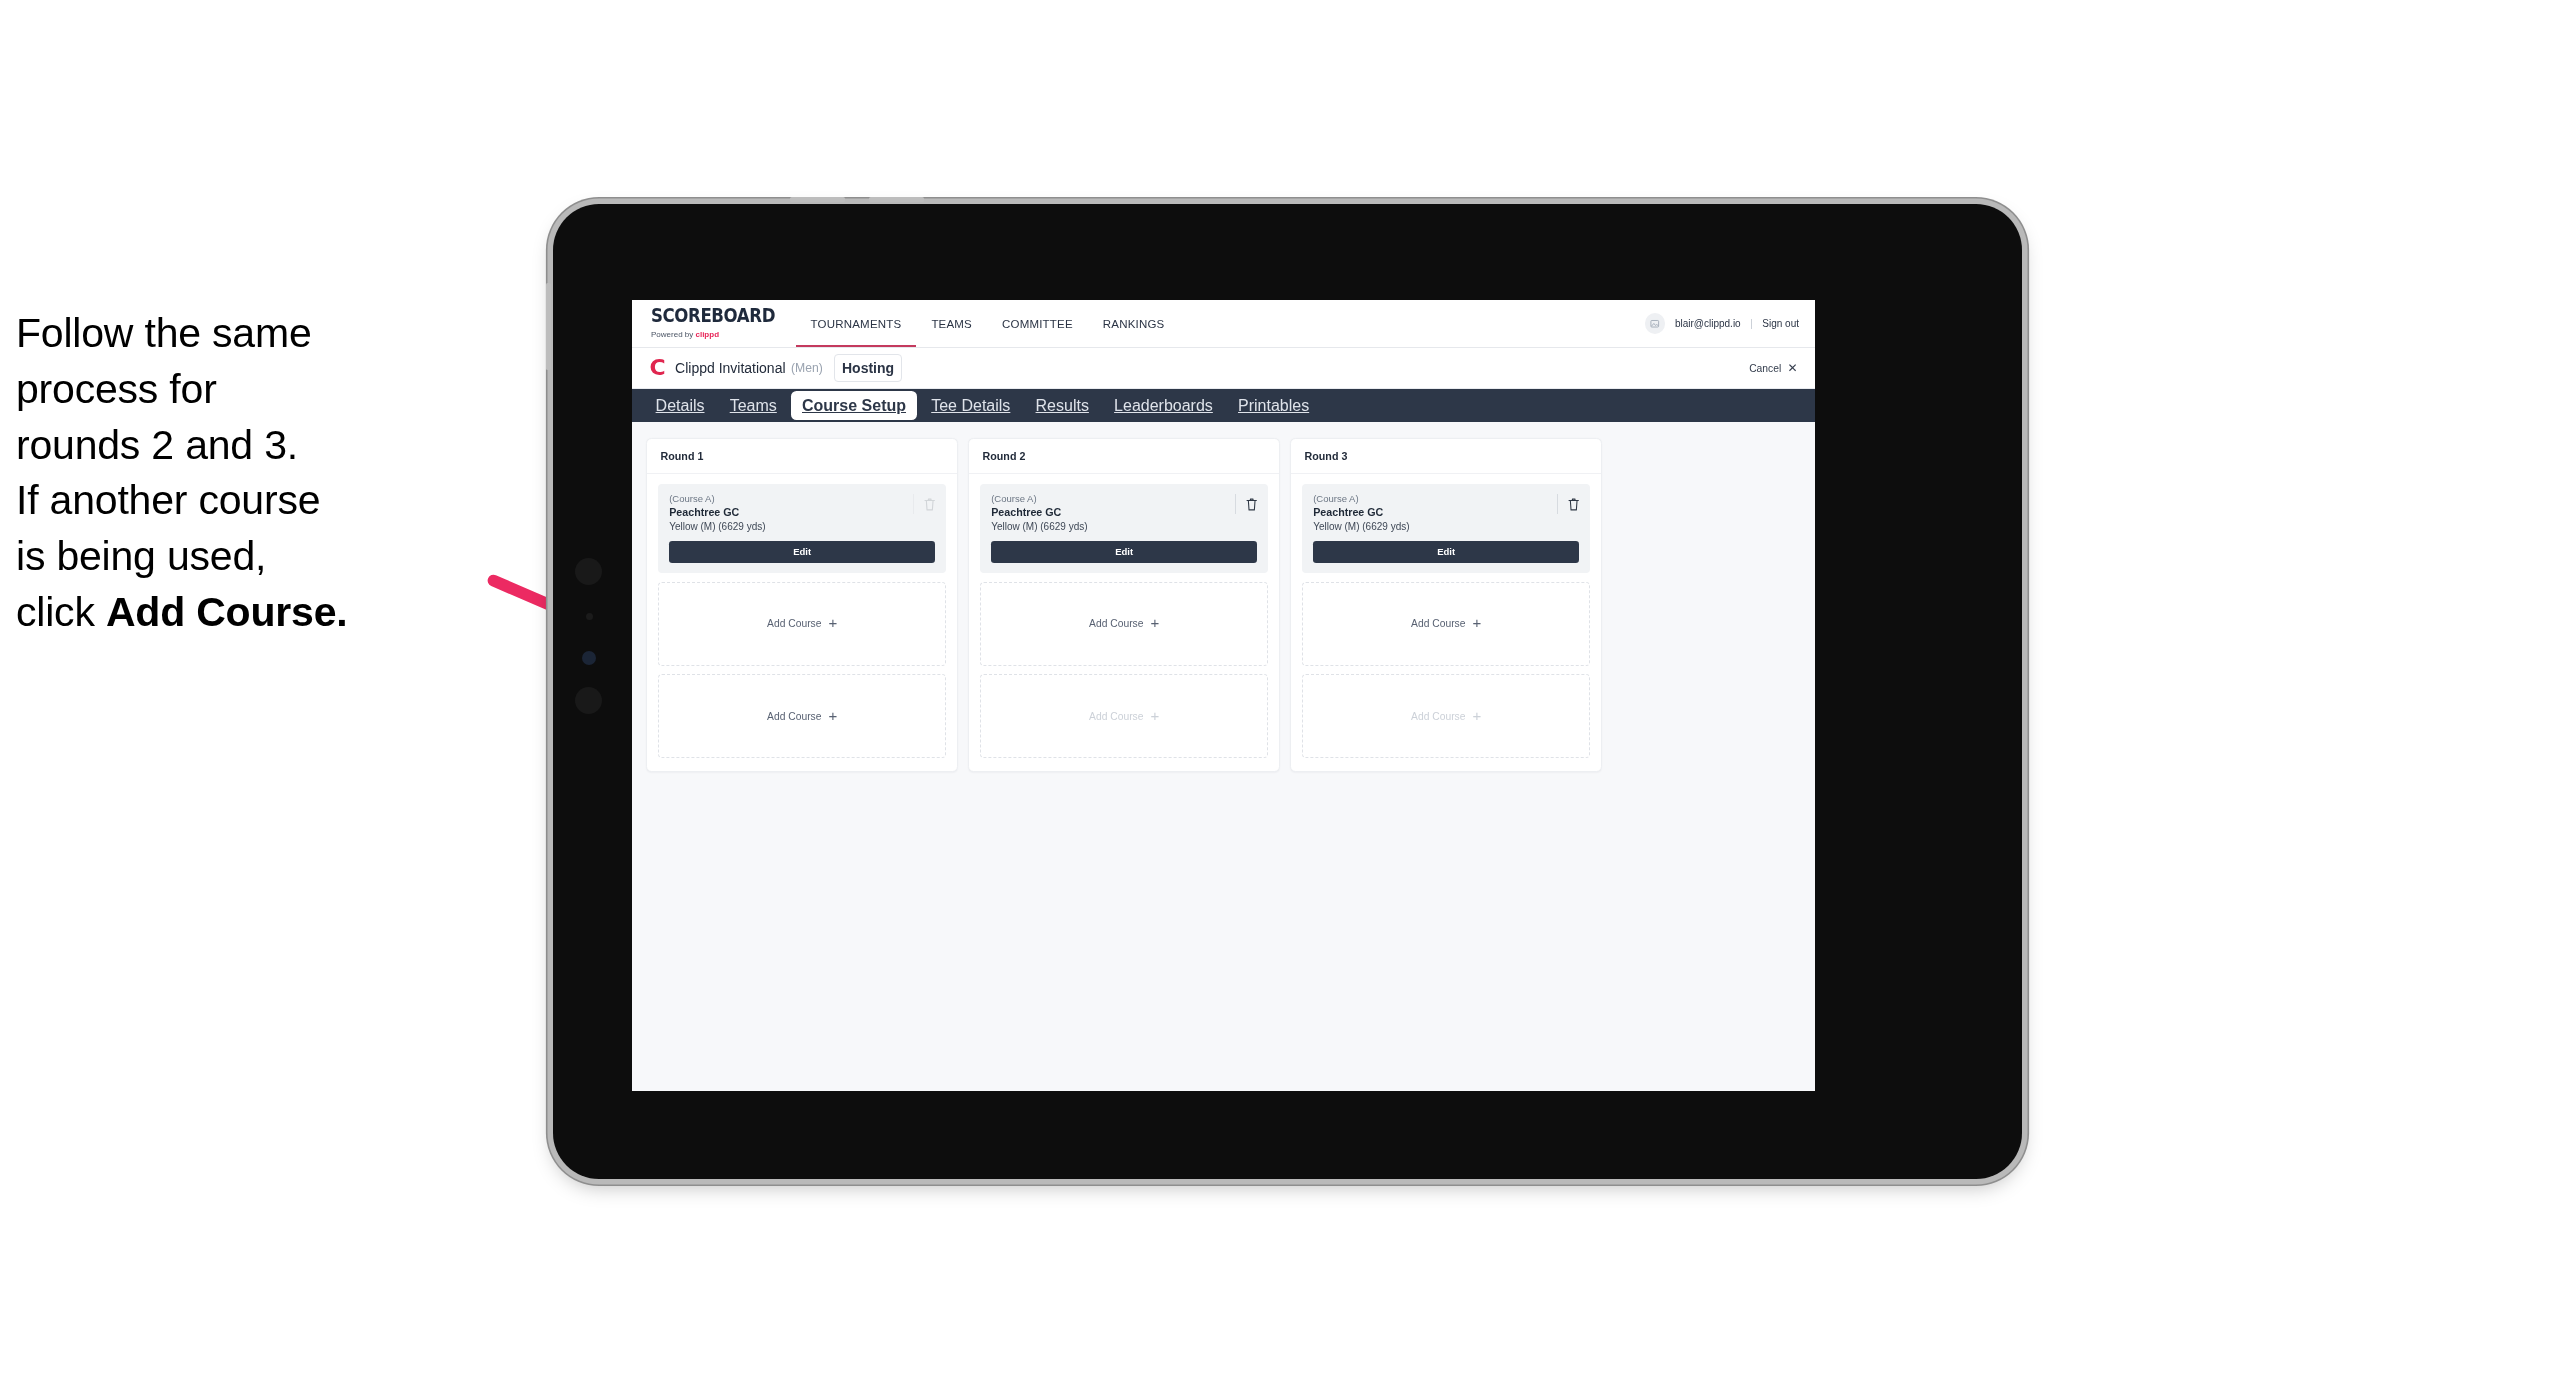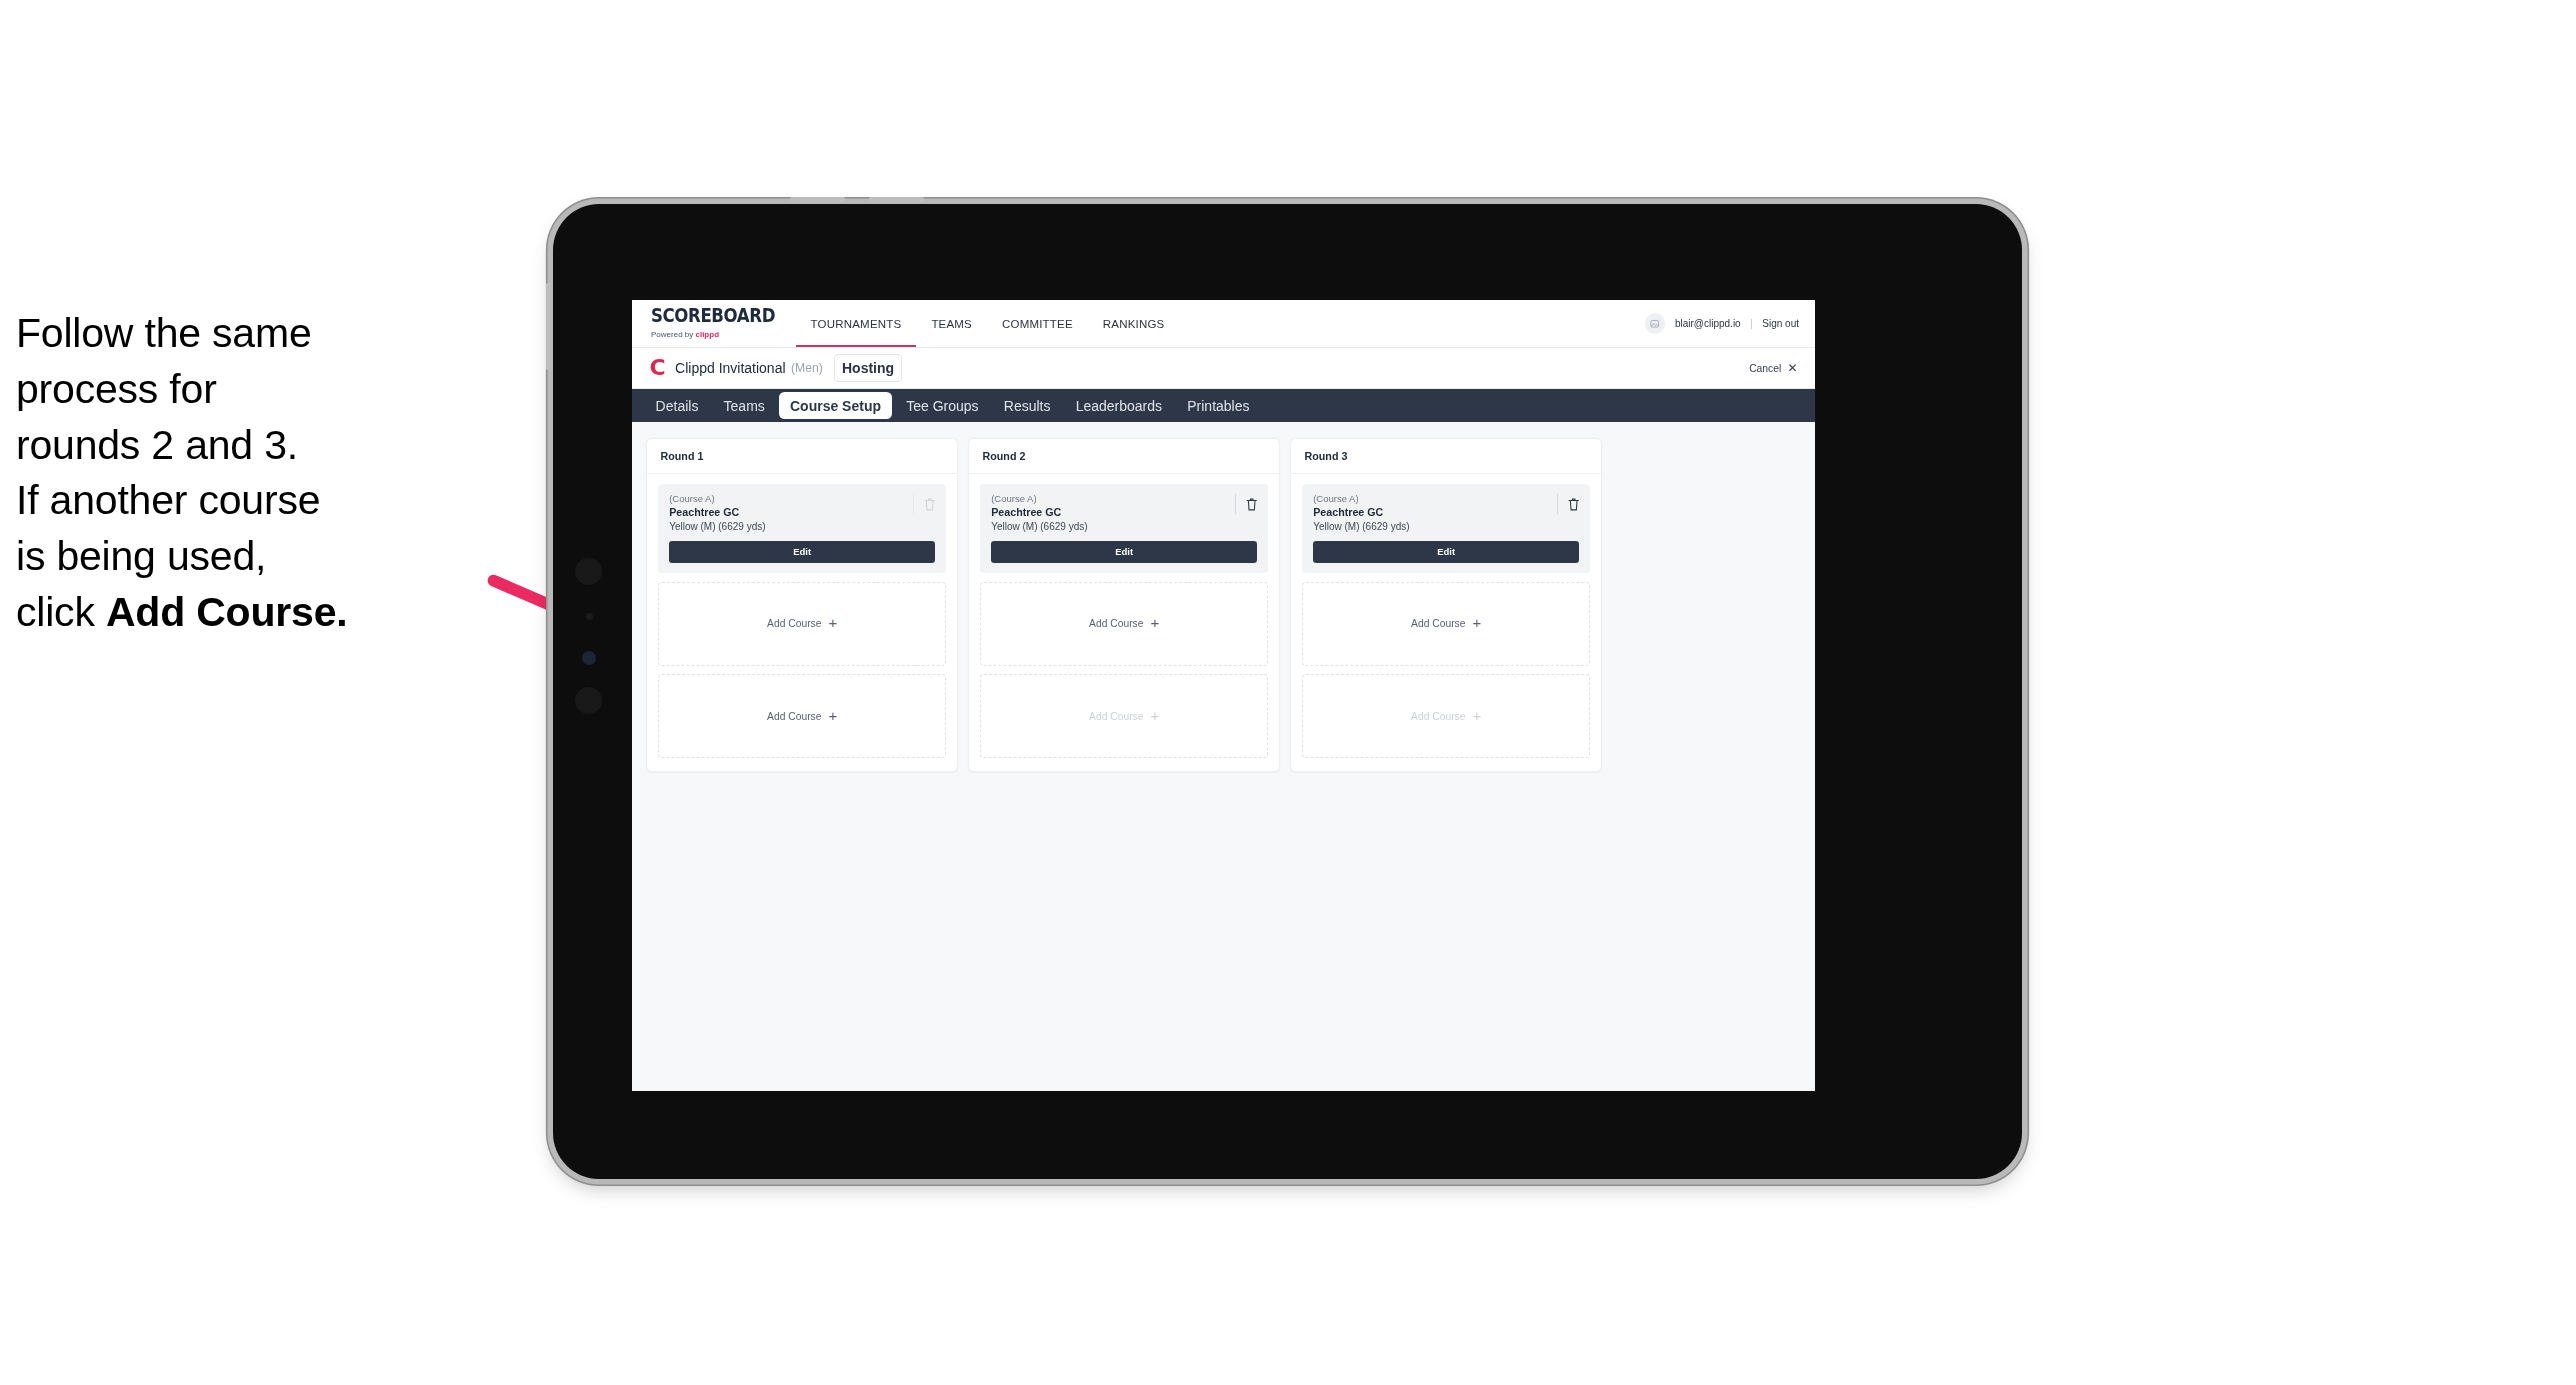--- a/index.html
+++ b/index.html
@@ -198,26 +198,27 @@
   
   .tabs {
     height: 33px;
     background: #2d3748;
     display: flex;
     align-items: center;
     padding-left: 12.6px;
     gap: 3.2px;
   }
   .tab {
-    font-size: 14px;
+    font-size: 16px;
     color: #dfe3ea;
     padding: 5.5px 11px;
     border-radius: 5.5px;
     cursor: pointer;
     white-space: nowrap;
+    text-decoration: underline;
   }
   .tab.active {
     background: #ffffff;
     color: #2d3748;
     font-weight: 600;
   }
 
   
   .content {
     padding: 16px 14.2px;
@@ -379,21 +380,21 @@
       <div class="tbar-cancel">
         <span>Cancel</span>
         <span class="x-glyph">✕</span>
       </div>
     </div>
 
     <div class="tabs">
       <div class="tab"><span>Details</span></div>
       <div class="tab"><span>Teams</span></div>
       <div class="tab active"><span>Course Setup</span></div>
-      <div class="tab"><span>Tee Groups</span></div>
+      <div class="tab"><span>Tee Details</span></div>
       <div class="tab"><span>Results</span></div>
       <div class="tab"><span>Leaderboards</span></div>
       <div class="tab"><span>Printables</span></div>
     </div>
 
     <div class="content">
 
       <div class="round-col">
         <div class="round-head">Round 1</div>
         <div class="round-body">

